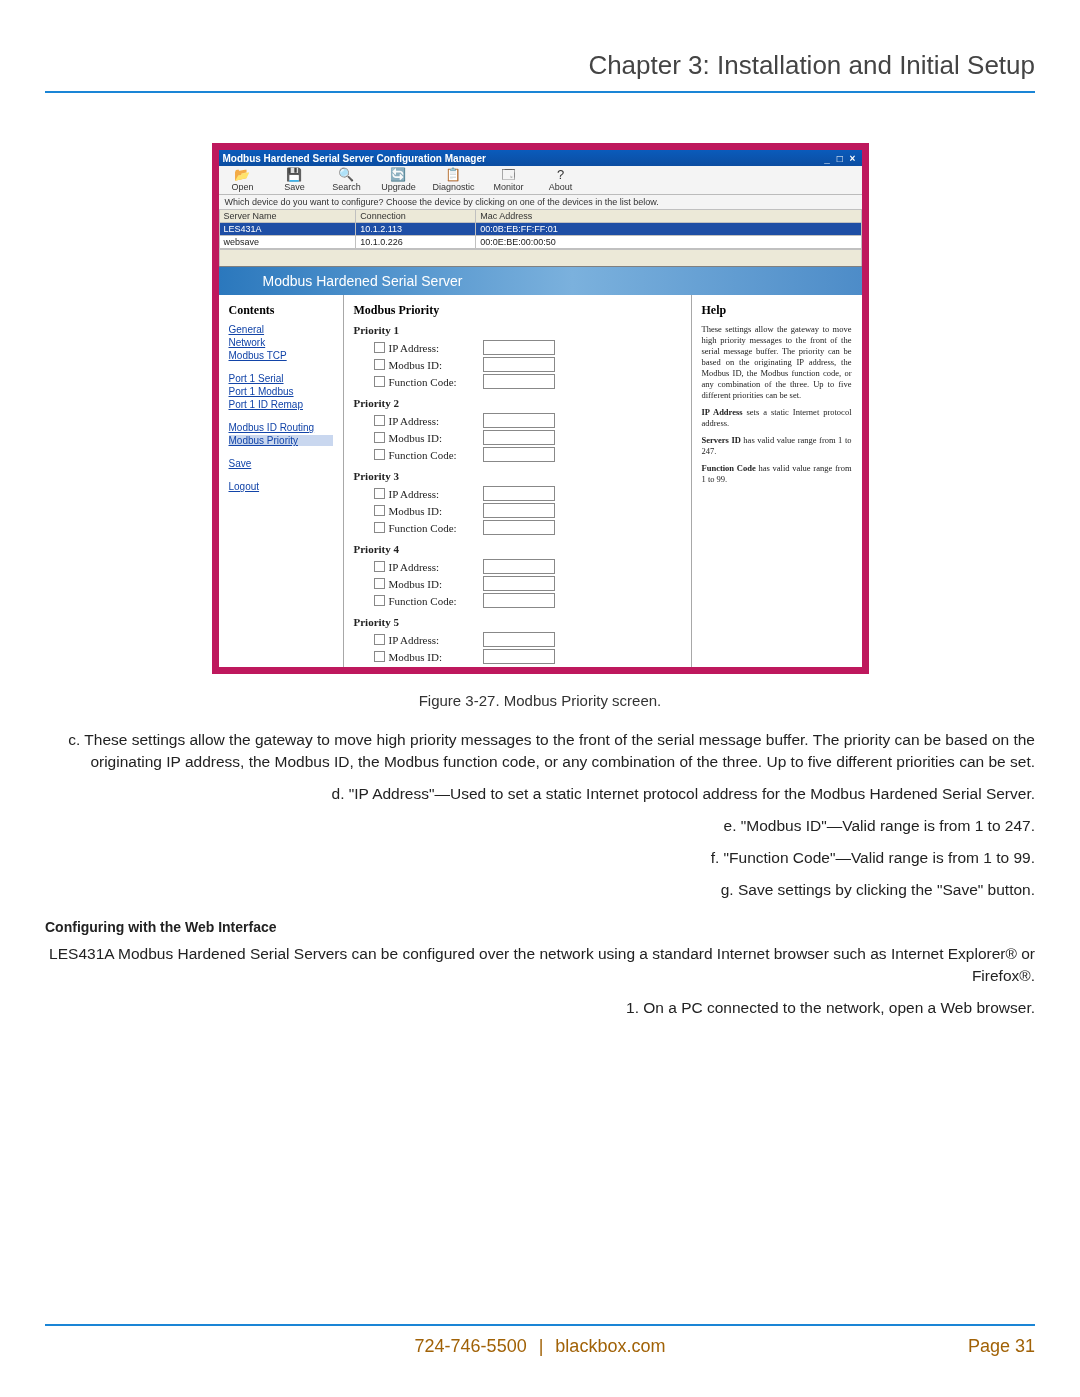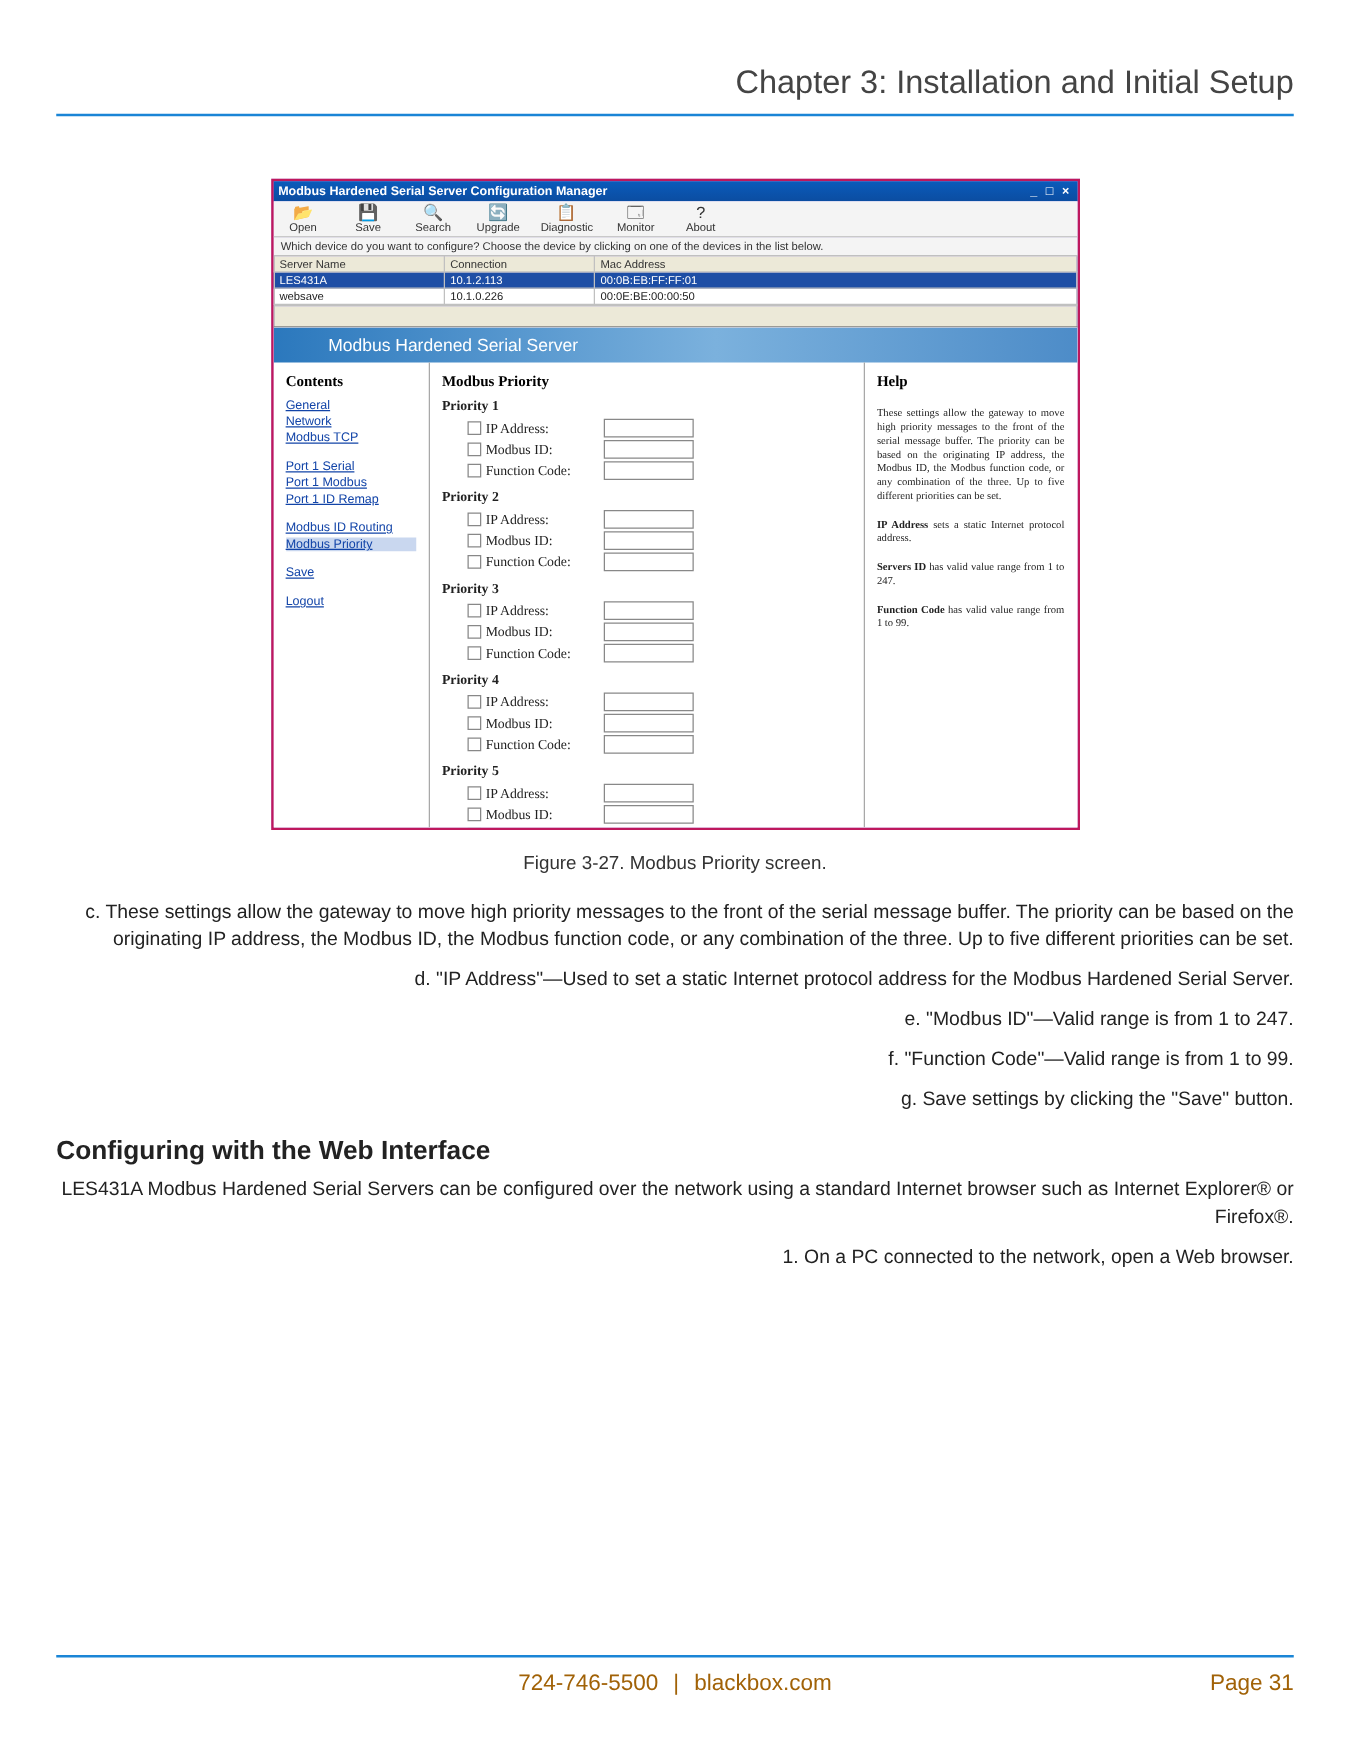--- a/index.html
+++ b/index.html
@@ -24,23 +24,23 @@
     color: #444;
     padding-bottom: 10px;
     border-bottom: 2px solid #1a85d6;
     margin-bottom: 50px;
   }
 
   
   .screenshot {
     width: 643px;
     margin: 0 auto 18px auto;
-    border: 2px solid #be185d;
+    border: 7px solid #be185d;
     font-size: 10px;
-    background: #c4b5fd;
+    background: #0369a1;
   }
   .ss-titlebar {
     display: flex;
     align-items: center;
     background: linear-gradient(to bottom, #0a5bbb, #0b4da1);
     color: #fff;
     font-weight: bold;
     font-size: 10px;
     height: 16px;
     padding: 0 4px;
@@ -195,38 +195,38 @@
     border: 1px solid #888;
     background: #fff;
     display: inline-block;
   }
   .help-text {
     font-size: 8.5px;
     line-height: 11px;
     font-family: "Times New Roman", serif;
     text-align: justify;
   }
-  .help-text p { margin: 12px 0 6px 0; }
+  .help-text p { margin: 0 0 6px 0; }
 
   
   .figure-caption {
     text-align: center;
     font-size: 15px;
     margin-bottom: 20px;
     color: #333;
   }
   .body-text p {
     font-size: 15.5px;
     line-height: 22px;
     margin: 0 0 10px 0;
     text-align: right;
   }
   .subhead {
     font-weight: bold;
-    font-size: 21px;
+    font-size: 14px;
     margin: 18px 0 8px 0;
   }
   .footer {
     position: absolute;
     bottom: 40px;
     left: 45px;
     right: 45px;
     border-top: 2px solid #1a85d6;
     padding-top: 10px;
     display: flex;

